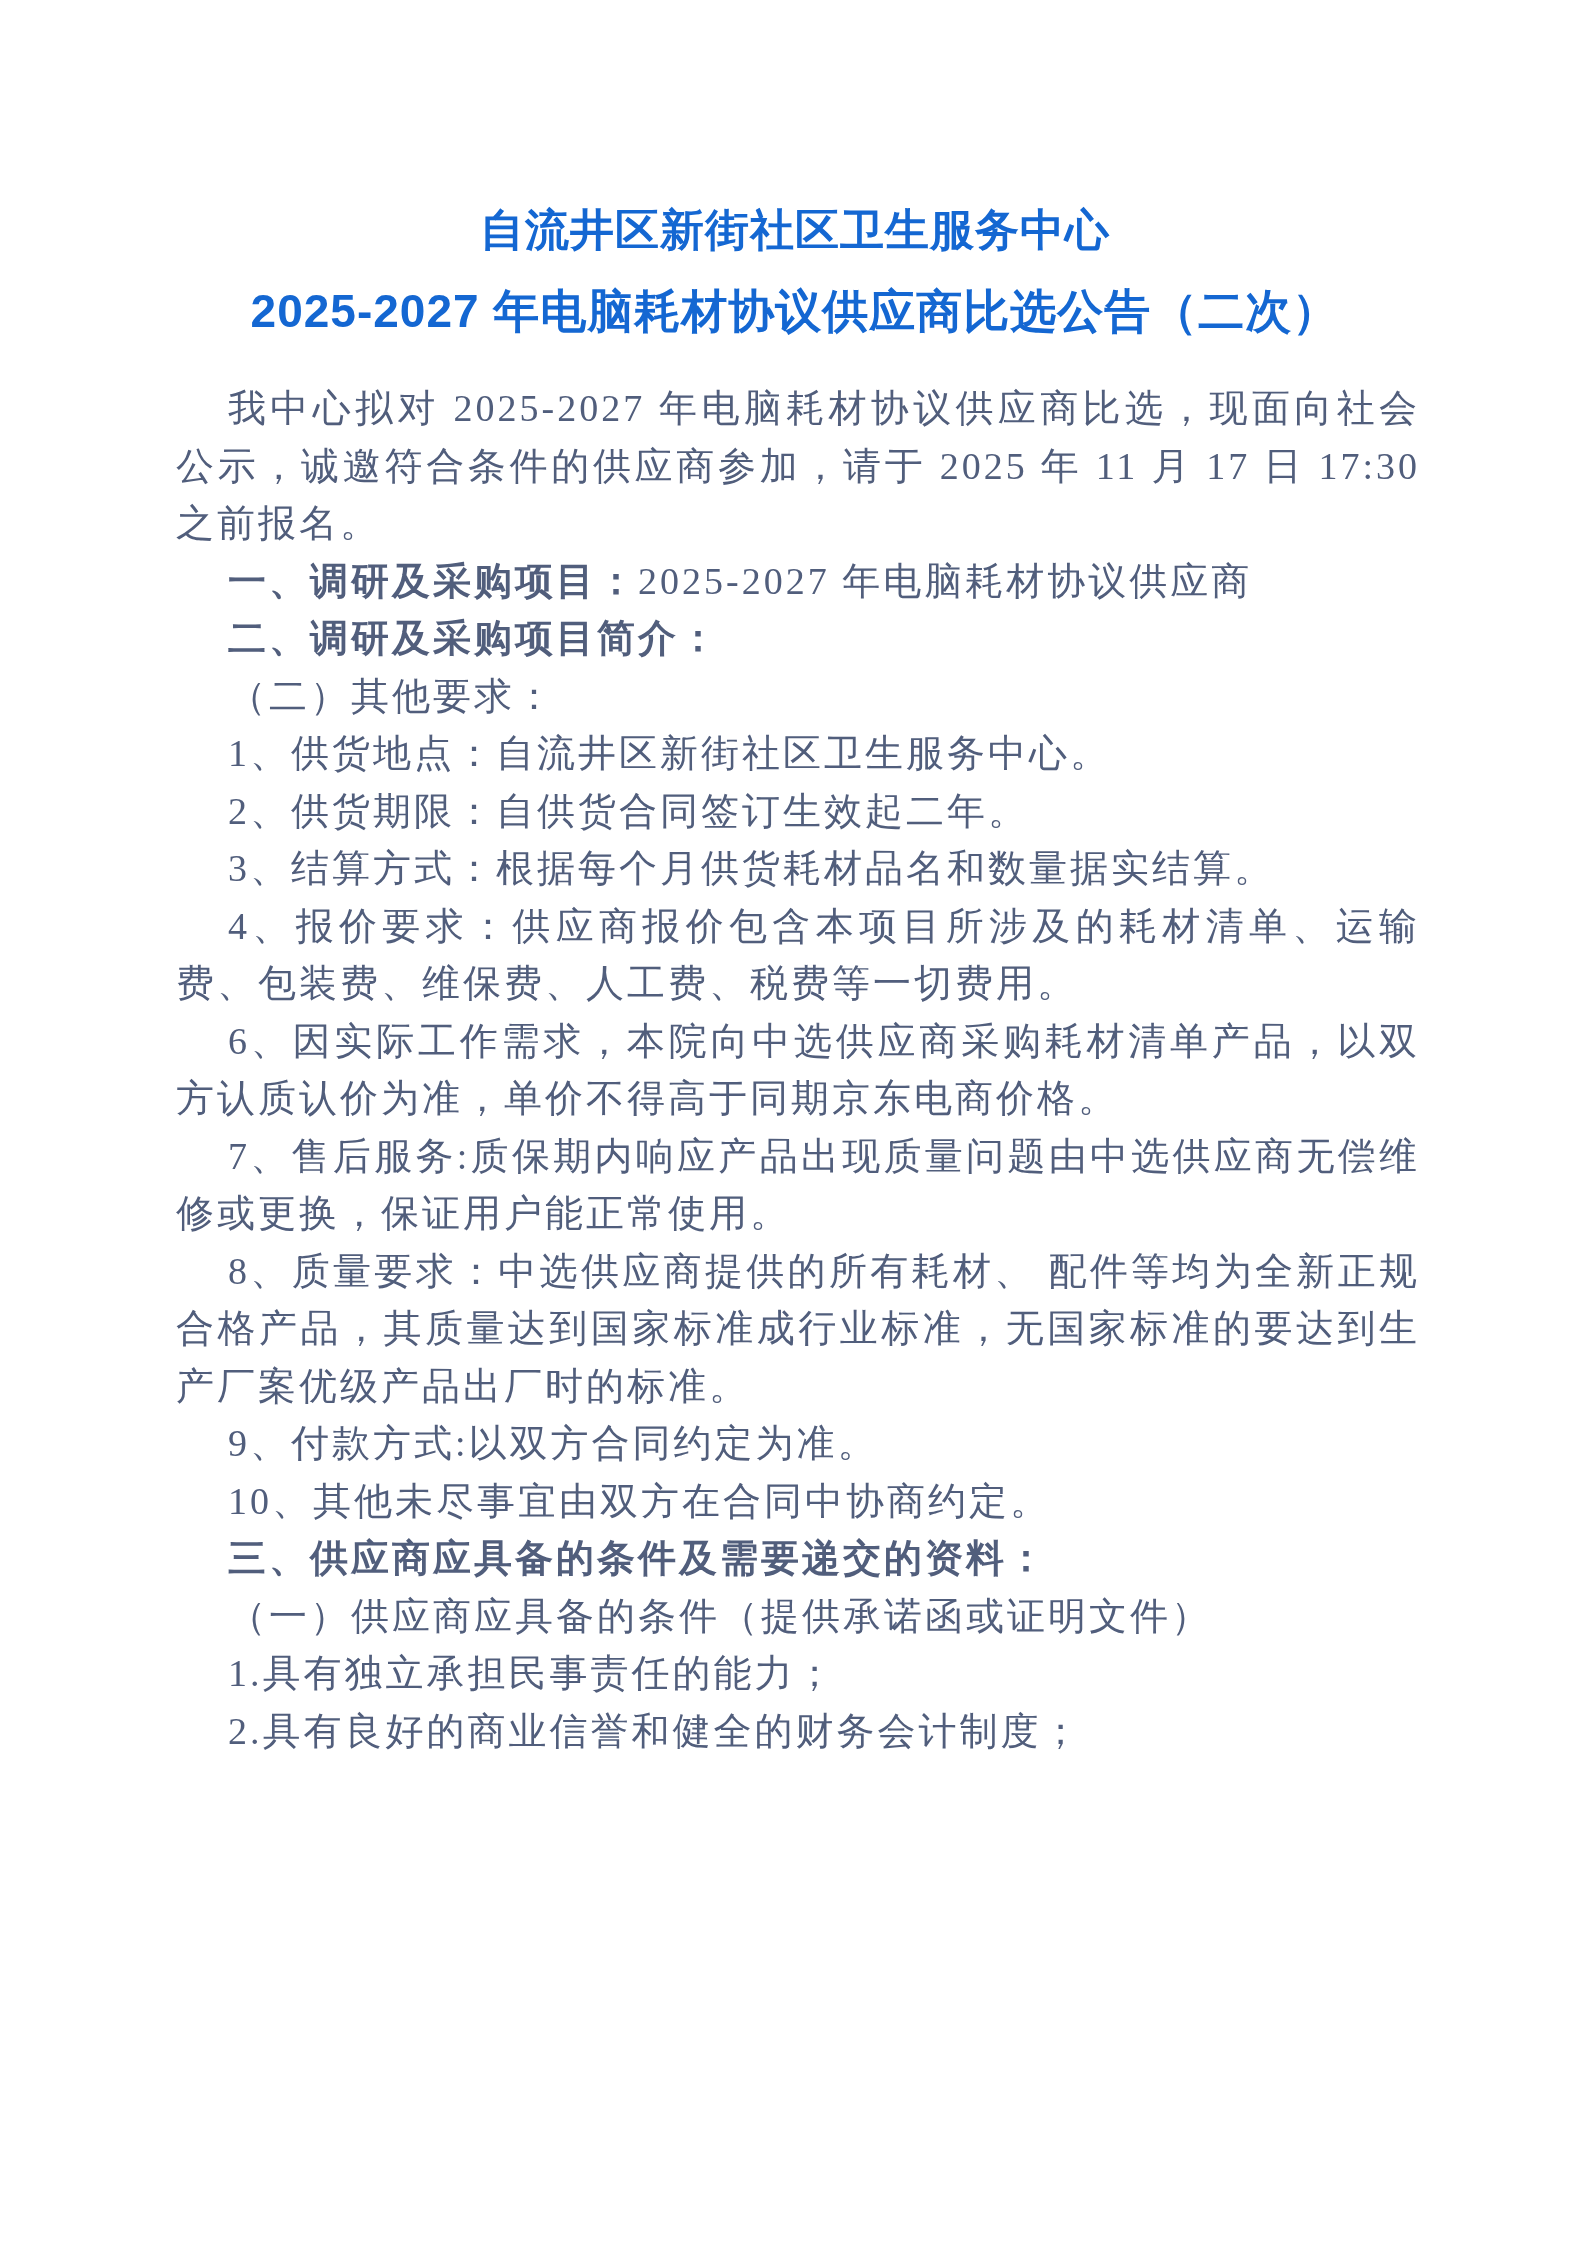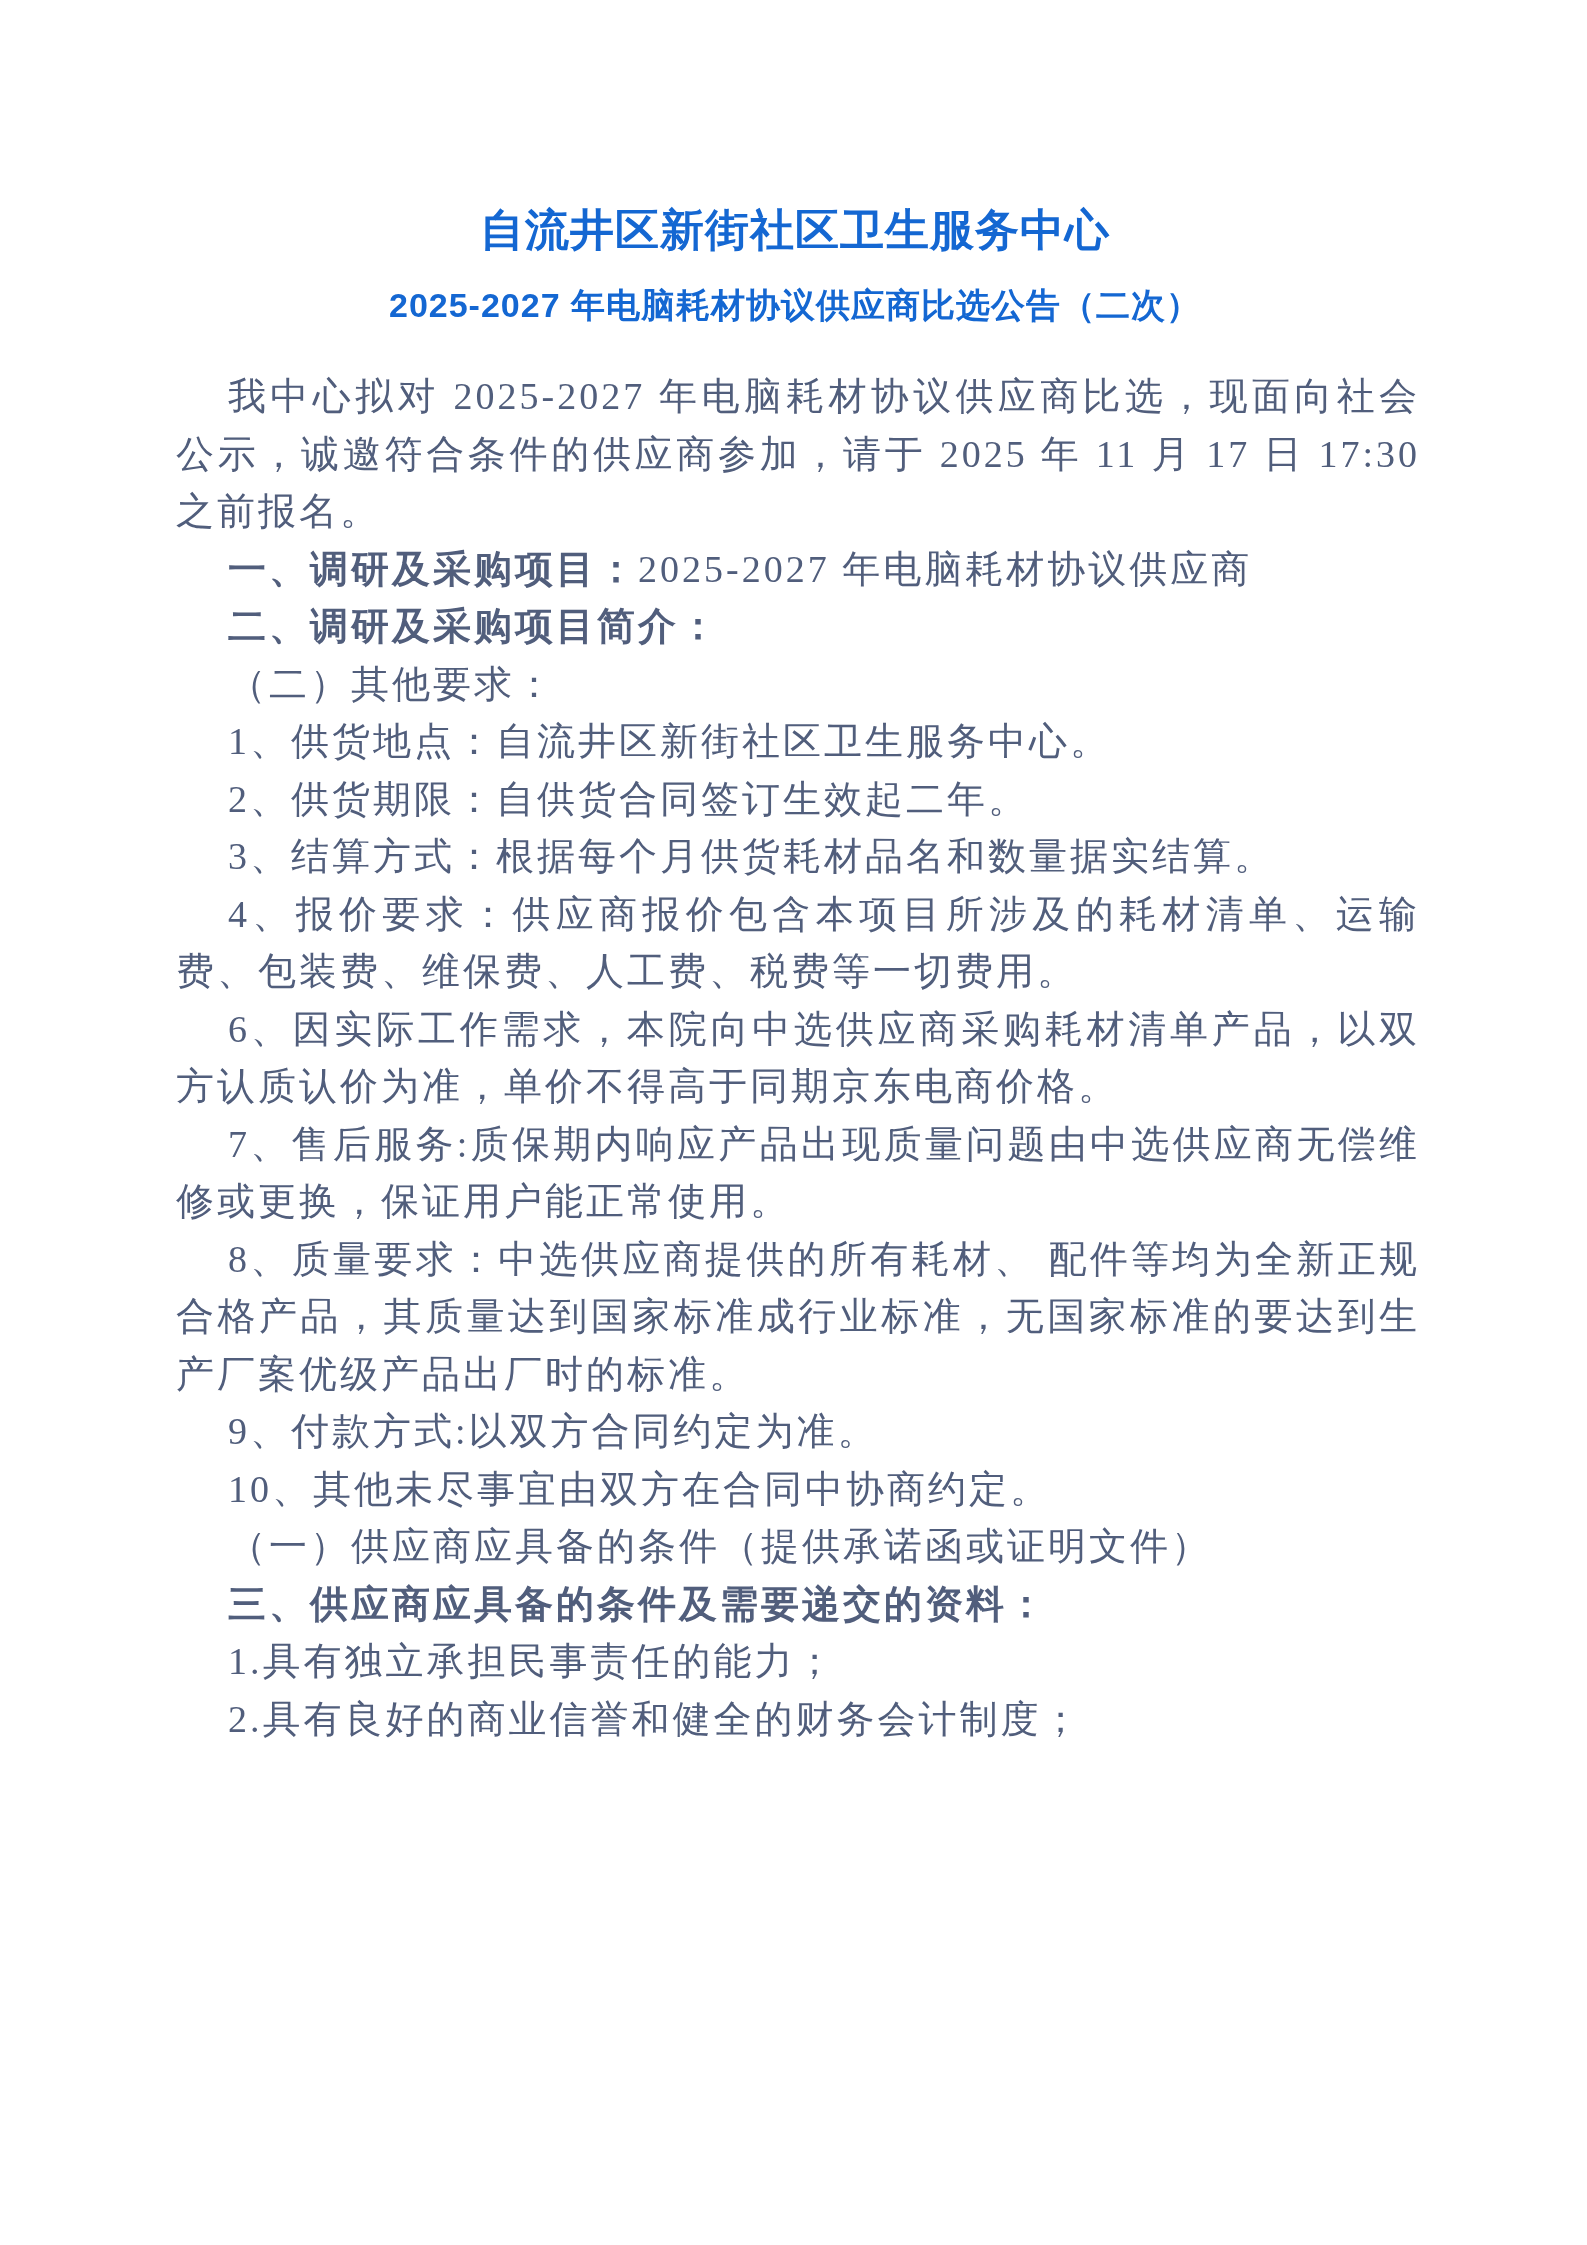--- a/index.html
+++ b/index.html
@@ -29,21 +29,21 @@
     font-size: 44px;
     line-height: 1.0;
     color: #1467d2;
     letter-spacing: 1px;
   }
   .title2 {
     margin: 36px 0 0 0;
     text-align: center;
     font-family: "Liberation Sans", "DejaVu Sans", sans-serif;
     font-weight: 700;
-    font-size: 34px;
+    font-size: 46px;
     line-height: 1.0;
     color: #1467d2;
     letter-spacing: 1px;
   }
   .body-text {
     margin-top: 46px;
     color: #515e7c;
     margin-left: 6px;
   }
   .para {
@@ -74,19 +74,19 @@
         <p class="para"><span>（二）其他要求：</span></p>
         <p class="para"><span>1、供货地点：自流井区新街社区卫生服务中心。</span></p>
         <p class="para"><span>2、供货期限：自供货合同签订生效起二年。</span></p>
         <p class="para"><span>3、结算方式：根据每个月供货耗材品名和数量据实结算。</span></p>
         <p class="para"><span>4、报价要求：供应商报价包含本项目所涉及的耗材清单、运输费、包装费、维保费、人工费、税费等一切费用。</span></p>
         <p class="para"><span>6、因实际工作需求，本院向中选供应商采购耗材清单产品，以双方认质认价为准，单价不得高于同期京东电商价格。</span></p>
         <p class="para"><span>7、售后服务:质保期内响应产品出现质量问题由中选供应商无偿维修或更换，保证用户能正常使用。</span></p>
         <p class="para"><span>8、质量要求：中选供应商提供的所有耗材、 配件等均为全新正规合格产品，其质量达到国家标准成行业标准，无国家标准的要达到生产厂案优级产品出厂时的标准。</span></p>
         <p class="para"><span>9、付款方式:以双方合同约定为准。</span></p>
         <p class="para"><span>10、其他未尽事宜由双方在合同中协商约定。</span></p>
+        <p class="para"><span class="bold">三、供应商应具备的条件及需要递交的资料：</span></p>
         <p class="para"><span>（一）供应商应具备的条件（提供承诺函或证明文件）</span></p>
-        <p class="para"><span class="bold">三、供应商应具备的条件及需要递交的资料：</span></p>
         <p class="para"><span>1.具有独立承担民事责任的能力；</span></p>
         <p class="para"><span>2.具有良好的商业信誉和健全的财务会计制度；</span></p>
       </div>
   </div>
 </div>
 
 </body></html>

